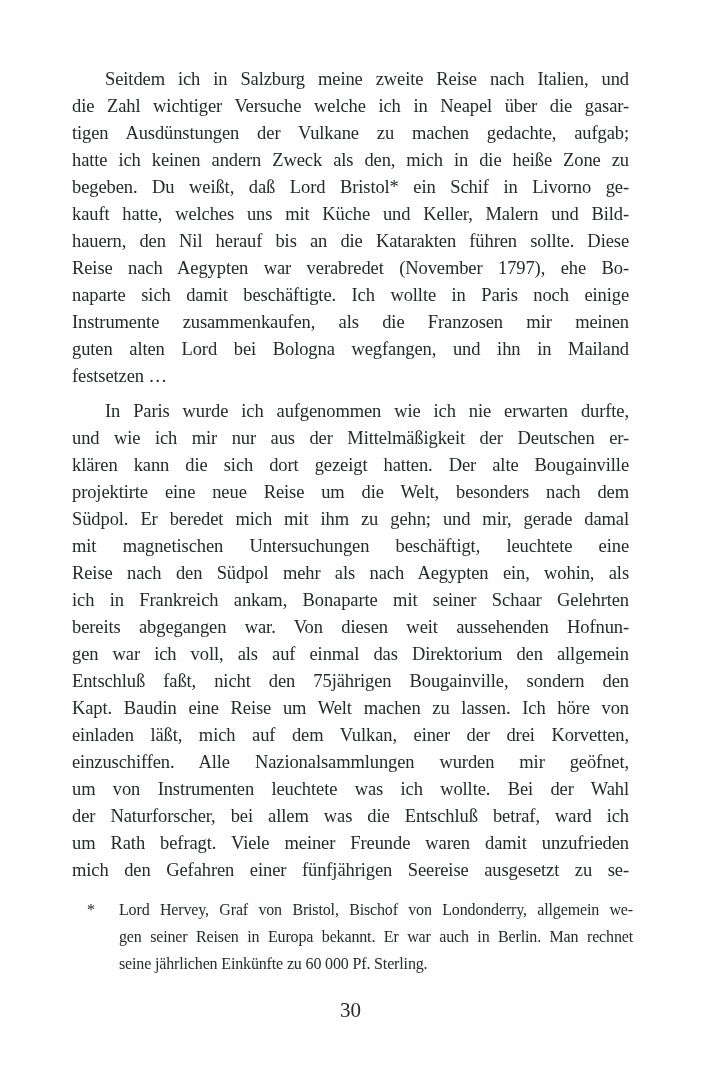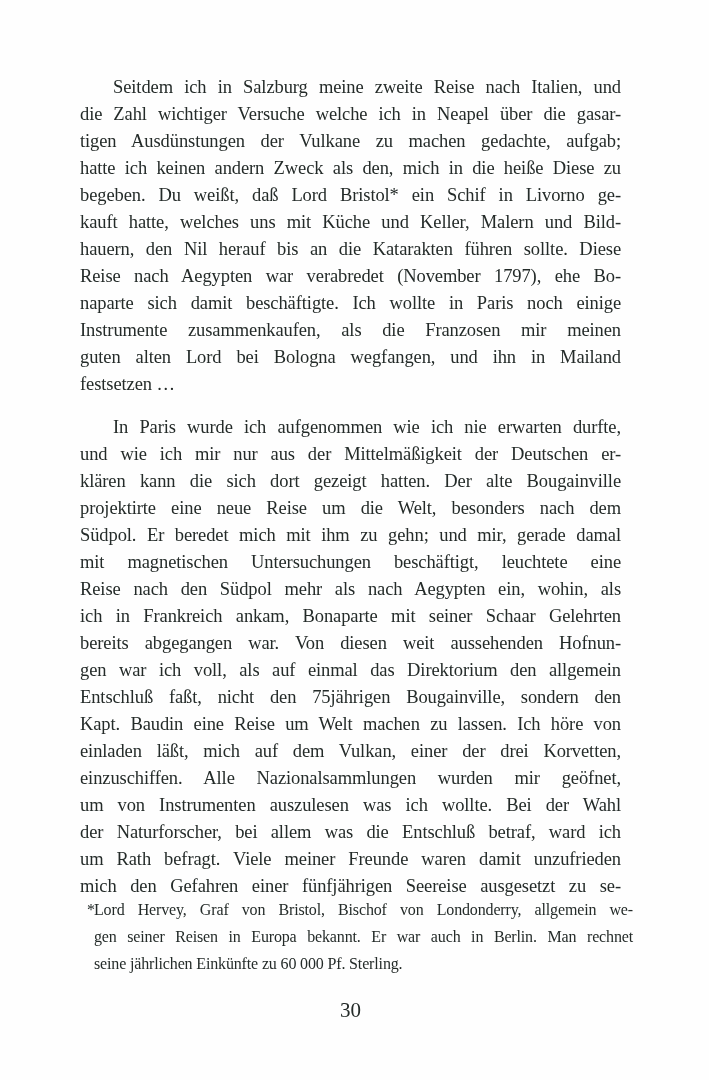--- a/index.html
+++ b/index.html
@@ -24,21 +24,21 @@
     position: absolute;
     left: 64px;
     top: 58px;
     width: 573px;
     font-size: 18.5px;
     line-height: 27px;
     letter-spacing: -0.1px;
     hyphens: none;
   }
   .paragraph {
-    margin: 16px;
+    margin: 8px;
     padding: 0;
   }
   .line {
     text-align: justify;
     text-align-last: justify;
     white-space: normal;
   }
   .line.indent {
     text-indent: 33px;
   }
@@ -56,21 +56,21 @@
     letter-spacing: -0.15px;
   }
   .fn-marker {
     position: absolute;
     left: 0;
     top: 0;
     width: 15px;
     line-height: 27px;
   }
   .fn-lines {
-    margin-left: 7px;
+    margin-left: 32px;
   }
   .folio {
     position: absolute;
     left: 64px;
     top: 997px;
     width: 573px;
     text-align: center;
     font-size: 21px;
     line-height: 27px;
   }
@@ -78,21 +78,21 @@
 </head>
 <body>
 
 <div class="page">
 
   <main class="text-block">
       <div class="paragraph">
         <div class="line indent">Seitdem ich in Salzburg meine zweite Reise nach Italien, und</div>
         <div class="line">die Zahl wichtiger Versuche welche ich in Neapel über die gasar-</div>
         <div class="line">tigen Ausdünstungen der Vulkane zu machen gedachte, aufgab;</div>
-        <div class="line">hatte ich keinen andern Zweck als den, mich in die heiße Diese zu</div>
+        <div class="line">hatte ich keinen andern Zweck als den, mich in die heiße Zone zu</div>
         <div class="line">begeben. Du weißt, daß Lord Bristol* ein Schif in Livorno ge-</div>
         <div class="line">kauft hatte, welches uns mit Küche und Keller, Malern und Bild-</div>
         <div class="line">hauern, den Nil herauf bis an die Katarakten führen sollte. Diese</div>
         <div class="line">Reise nach Aegypten war verabredet (November 1797), ehe Bo-</div>
         <div class="line">naparte sich damit beschäftigte. Ich wollte in Paris noch einige</div>
         <div class="line">Instrumente zusammenkaufen, als die Franzosen mir meinen</div>
         <div class="line">guten alten Lord bei Bologna wegfangen, und ihn in Mailand</div>
         <div class="line last-left">festsetzen …</div>
       </div>
       <div class="paragraph">
@@ -103,21 +103,21 @@
         <div class="line">Südpol. Er beredet mich mit ihm zu gehn; und mir, gerade damal</div>
         <div class="line">mit magnetischen Untersuchungen beschäftigt, leuchtete eine</div>
         <div class="line">Reise nach den Südpol mehr als nach Aegypten ein, wohin, als</div>
         <div class="line">ich in Frankreich ankam, Bonaparte mit seiner Schaar Gelehrten</div>
         <div class="line">bereits abgegangen war. Von diesen weit aussehenden Hofnun-</div>
         <div class="line">gen war ich voll, als auf einmal das Direktorium den allgemein</div>
         <div class="line">Entschluß faßt, nicht den 75jährigen Bougainville, sondern den</div>
         <div class="line">Kapt. Baudin eine Reise um Welt machen zu lassen. Ich höre von</div>
         <div class="line">einladen läßt, mich auf dem Vulkan, einer der drei Korvetten,</div>
         <div class="line">einzuschiffen. Alle Nazionalsammlungen wurden mir geöfnet,</div>
-        <div class="line">um von Instrumenten auszulesen was ich wollte. Bei der Wahl</div>
+        <div class="line">um von Instrumenten leuchtete was ich wollte. Bei der Wahl</div>
         <div class="line">der Naturforscher, bei allem was die Entschluß betraf, ward ich</div>
         <div class="line">um Rath befragt. Viele meiner Freunde waren damit unzufrieden</div>
         <div class="line">mich den Gefahren einer fünfjährigen Seereise ausgesetzt zu se-</div>
       </div>
     </main>
 
   <section class="footnote">
     <span class="fn-marker">*</span>
     <div class="fn-lines">
         <div class="line">Lord Hervey, Graf von Bristol, Bischof von Londonderry, allgemein we-</div>

